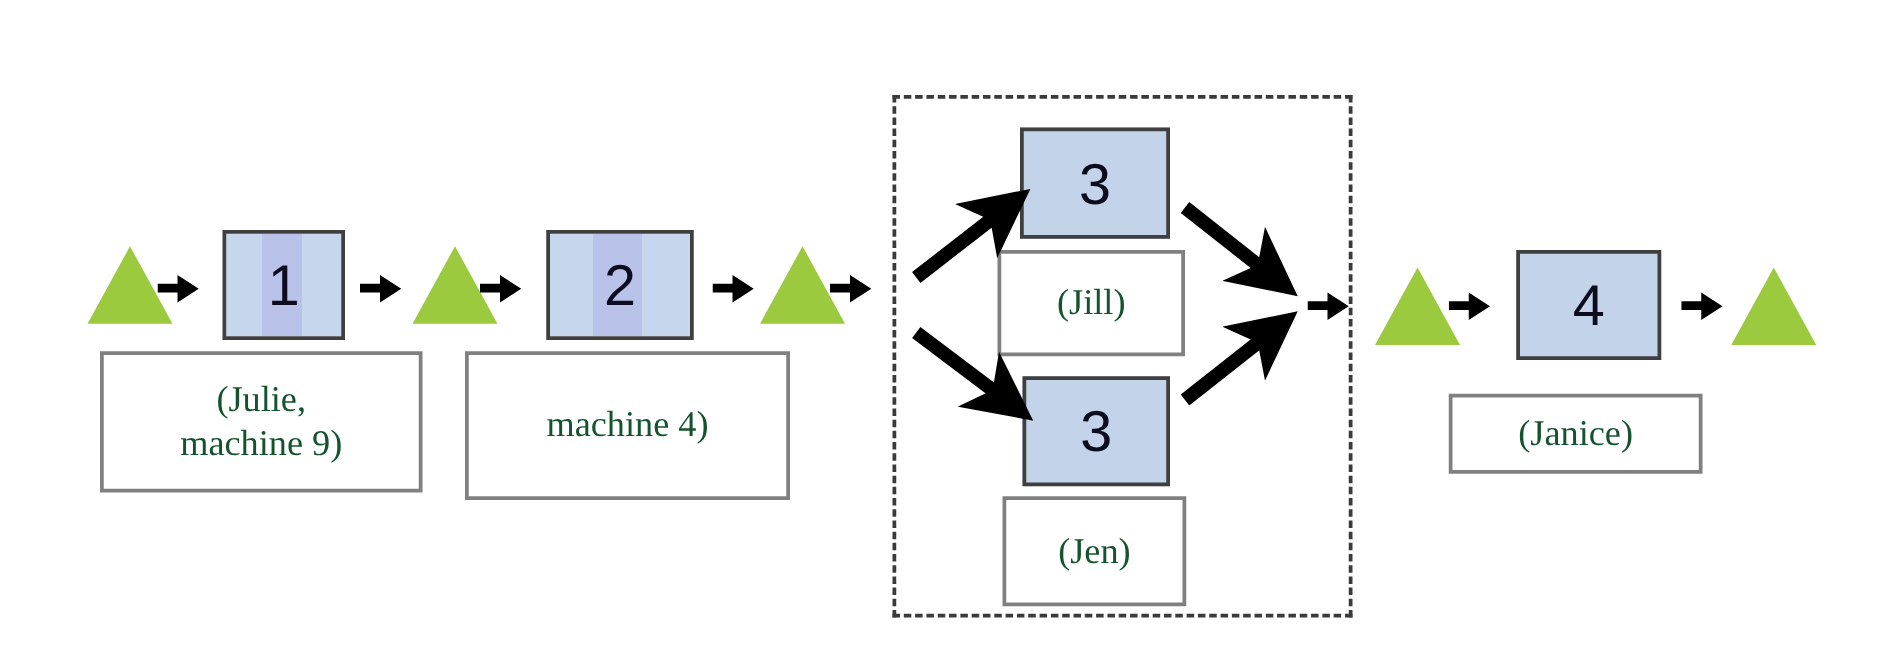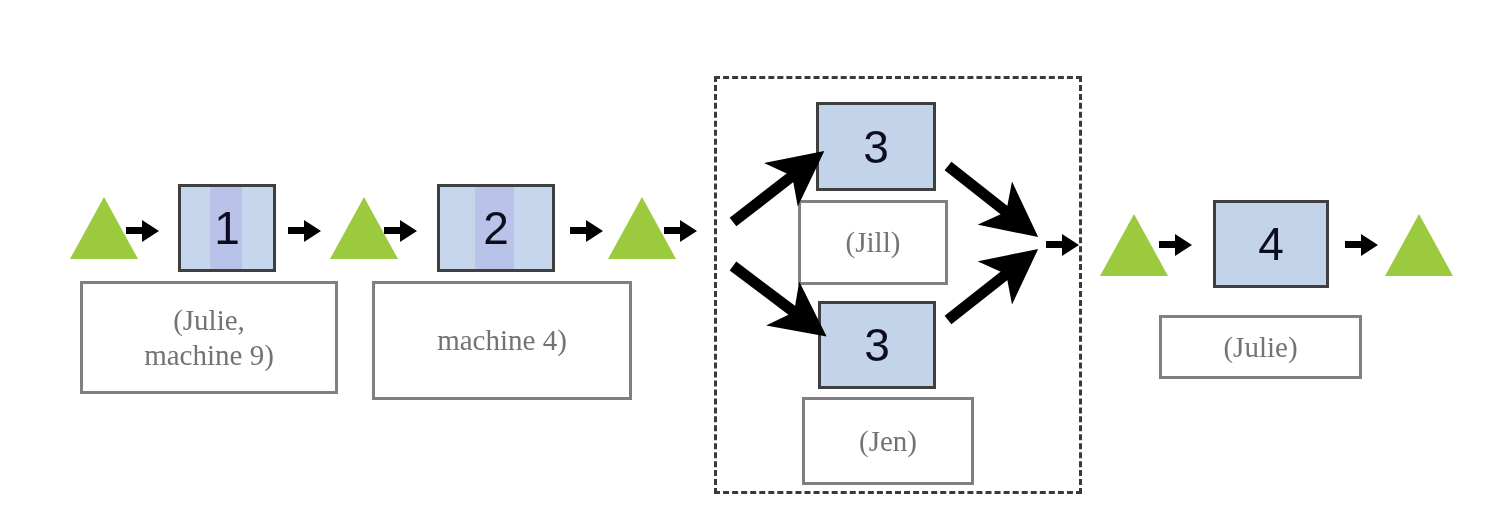--- a/index.html
+++ b/index.html
@@ -58,21 +58,21 @@
   .labelbox {
     box-sizing: border-box;
     border: 3px solid #808080;
     background: #ffffff;
     display: flex;
     align-items: center;
     justify-content: center;
     text-align: center;
     font-family: "Liberation Serif", serif;
     font-size: 29px;
-    color: #737373;
+    color: #14532d;
     line-height: 1.18;
     padding: 2px 8px;
   }
   .labelbox.two-line { align-items: center; }
 
   
   .dashgroup {
     box-sizing: border-box;
     border: 3px dashed #3A3A3A;
     background: transparent;
@@ -155,21 +155,21 @@
   </div>
 
   <div class="abs labelbox" style="left:798px; top:200px; width:150px; height:85px;">
     <span>(Jill)</span>
   </div>
 
   <div class="abs numbox" style="left:818px; top:301px; width:118px; height:88px;">
     <span>3</span>
   </div>
 
-  <div class="abs labelbox" style="left:802px; top:397px; width:172px; height:88px;">
+  <div class="abs labelbox" style="left:802px; top:397px; width:147px; height:88px;">
     <span>(Jen)</span>
   </div>
 
   <svg class="diag-layer" viewBox="0 0 1504 526">
     <defs>
       <marker id="bh" markerWidth="5" markerHeight="5" refX="2.2" refY="2.5" orient="auto">
         <path d="M0,0 L5,2.5 L0,5 L1.3,2.5 Z" fill="#000"></path>
       </marker>
     </defs>
 
@@ -202,21 +202,21 @@
     <svg width="34" height="26" viewBox="0 0 34 26">
       <path d="M0,9 L16,9 L16,2 L33,13 L16,24 L16,16 L0,16 Z" fill="#000"></path>
     </svg>
   </div>
 
   <div class="abs numbox" style="left:1213px; top:200px; width:116px; height:88px;">
     <span>4</span>
   </div>
 
   <div class="abs labelbox" style="left:1159px; top:315px; width:203px; height:64px;">
-    <span>(Julie)</span>
+    <span>(Janice)</span>
   </div>
 
   <div class="abs arrow-sm" style="left:1345px; top:232px;">
     <svg width="34" height="26" viewBox="0 0 34 26">
       <path d="M0,9 L16,9 L16,2 L33,13 L16,24 L16,16 L0,16 Z" fill="#000"></path>
     </svg>
   </div>
 
   <div class="abs tri" style="left:1385px; top:214px;"></div>
 

